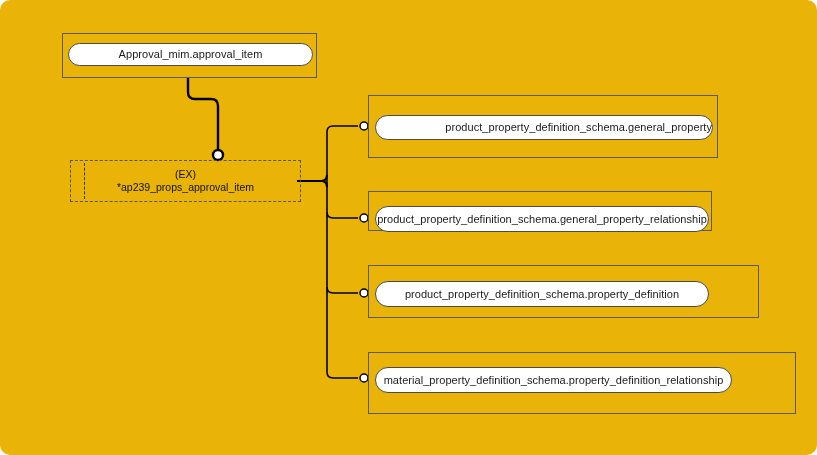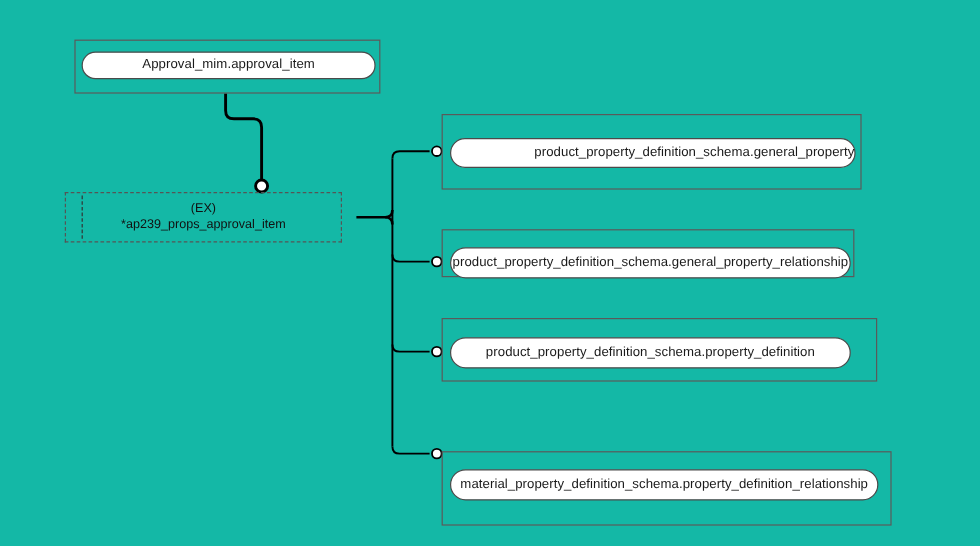--- a/index.html
+++ b/index.html
@@ -7,22 +7,23 @@
     padding: 0;
     background: #ffffff;
   }
   body {
     font-family: "Liberation Sans", sans-serif;
   }
   #canvas {
     position: relative;
     width: 817px;
     height: 455px;
-    background: #14b8a6;
+    background: #eab308;
     overflow: hidden;
+    border-radius: 10px;
   }
   #wires {
     position: absolute;
     left: 0;
     top: 0;
     width: 817px;
     height: 455px;
     pointer-events: none;
   }
 
@@ -108,45 +109,45 @@
     <path d="M 327 372 Q 327 378 333 378 L 358 378" fill="none" stroke="#000000" stroke-width="1.6" stroke-linecap="butt"></path>
     <circle cx="364" cy="378" r="4" fill="#ffffff" stroke="#000000" stroke-width="1.5"></circle>
   </svg>
 
   <div class="node" style="left:62px; top:33px; width:255px; height:45px;">
     <div class="capsule" style="left:5px; top:9px; width:245px; height:23px;">
       <span class="label">Approval_mim.approval_item</span>
     </div>
   </div>
 
-  <div class="exbox" style="left:54px; top:160px; width:231px; height:42px;">
+  <div class="exbox" style="left:70px; top:160px; width:231px; height:42px;">
     <div class="inner"></div>
     <div class="extext">
       <div>(EX)</div>
       <div>*ap239_props_approval_item</div>
     </div>
   </div>
 
   <div class="node" style="left:368px; top:95px; width:350px; height:63px;">
     <div class="capsule" style="left:6px; top:19px; width:338px; height:25px;justify-content:flex-end;">
       <span class="label">product_property_definition_schema.general_property</span>
     </div>
   </div>
 
   <div class="node" style="left:368px; top:191px; width:344px; height:40px;">
     <div class="capsule" style="left:6px; top:14px; width:334px; height:26px;">
       <span class="label">product_property_definition_schema.general_property_relationship</span>
     </div>
   </div>
 
-  <div class="node" style="left:368px; top:265px; width:363px; height:53px;">
+  <div class="node" style="left:368px; top:265px; width:391px; height:53px;">
     <div class="capsule" style="left:6px; top:15px; width:334px; height:26px;">
       <span class="label">product_property_definition_schema.property_definition</span>
     </div>
   </div>
 
-  <div class="node" style="left:368px; top:352px; width:375px; height:62px;margin-top:24px;">
+  <div class="node" style="left:368px; top:352px; width:428px; height:62px;">
     <div class="capsule" style="left:6px; top:14px; width:357px; height:26px;">
       <span class="label">material_property_definition_schema.property_definition_relationship</span>
     </div>
   </div>
 
 </div>
 
 </body></html>

